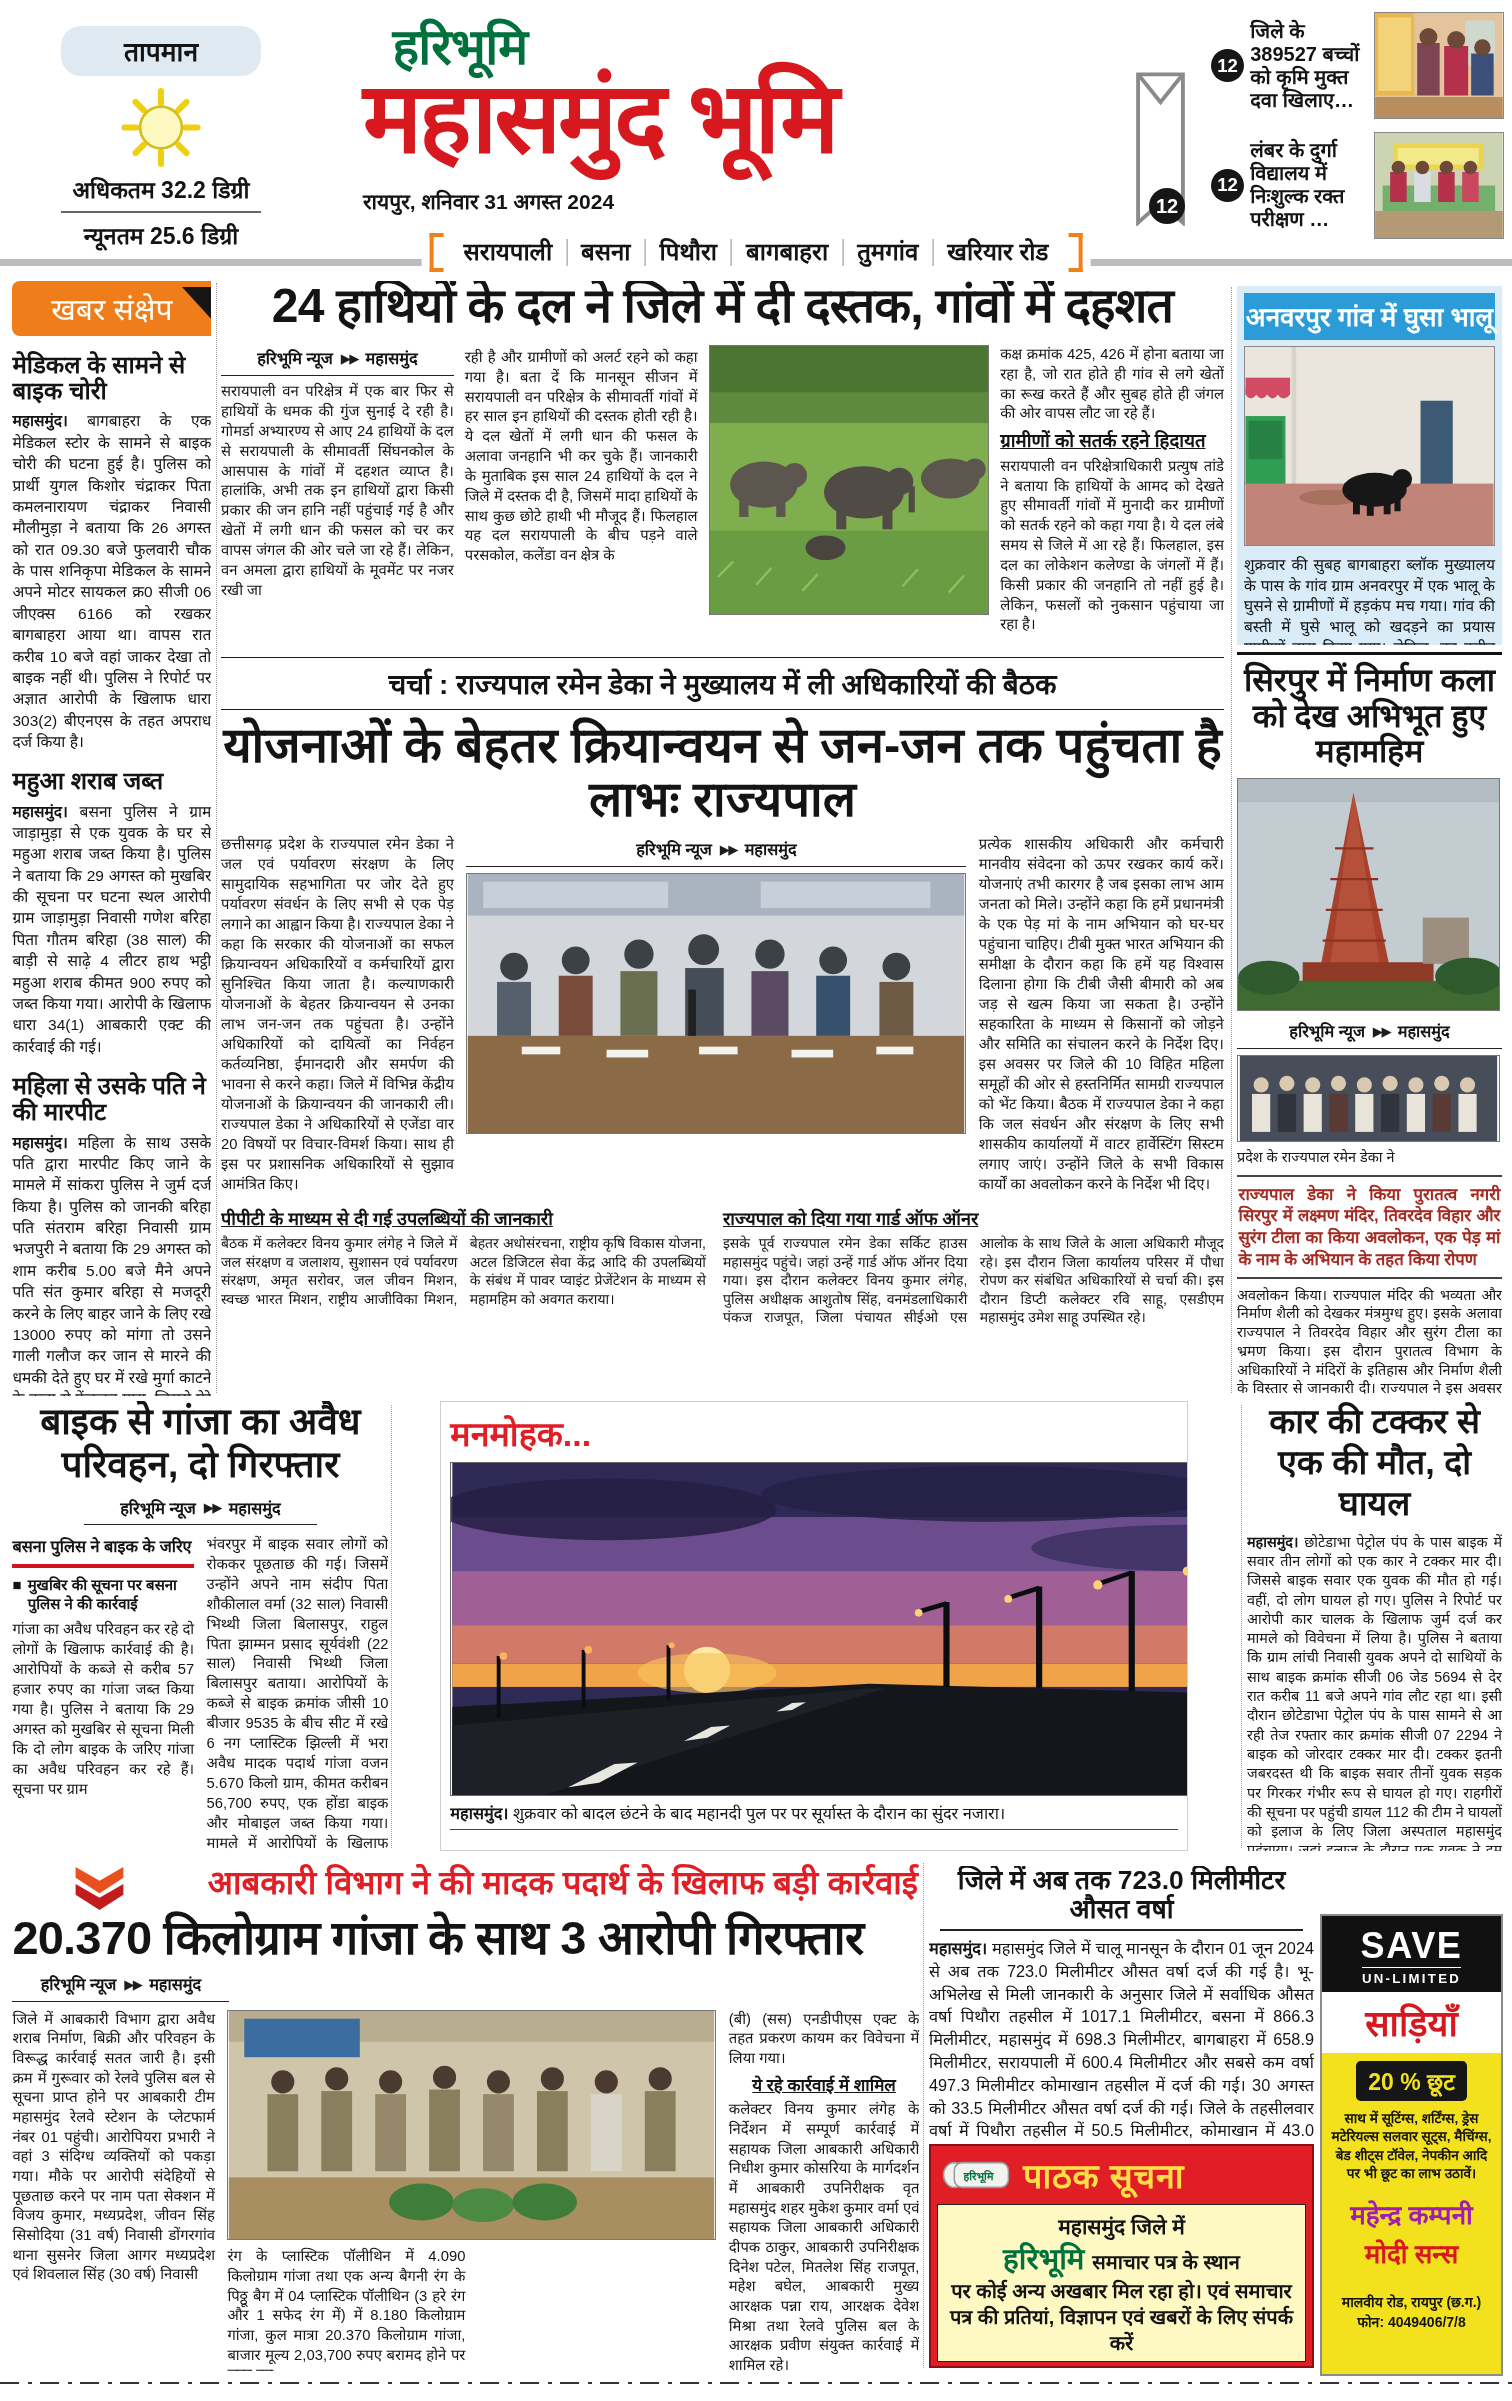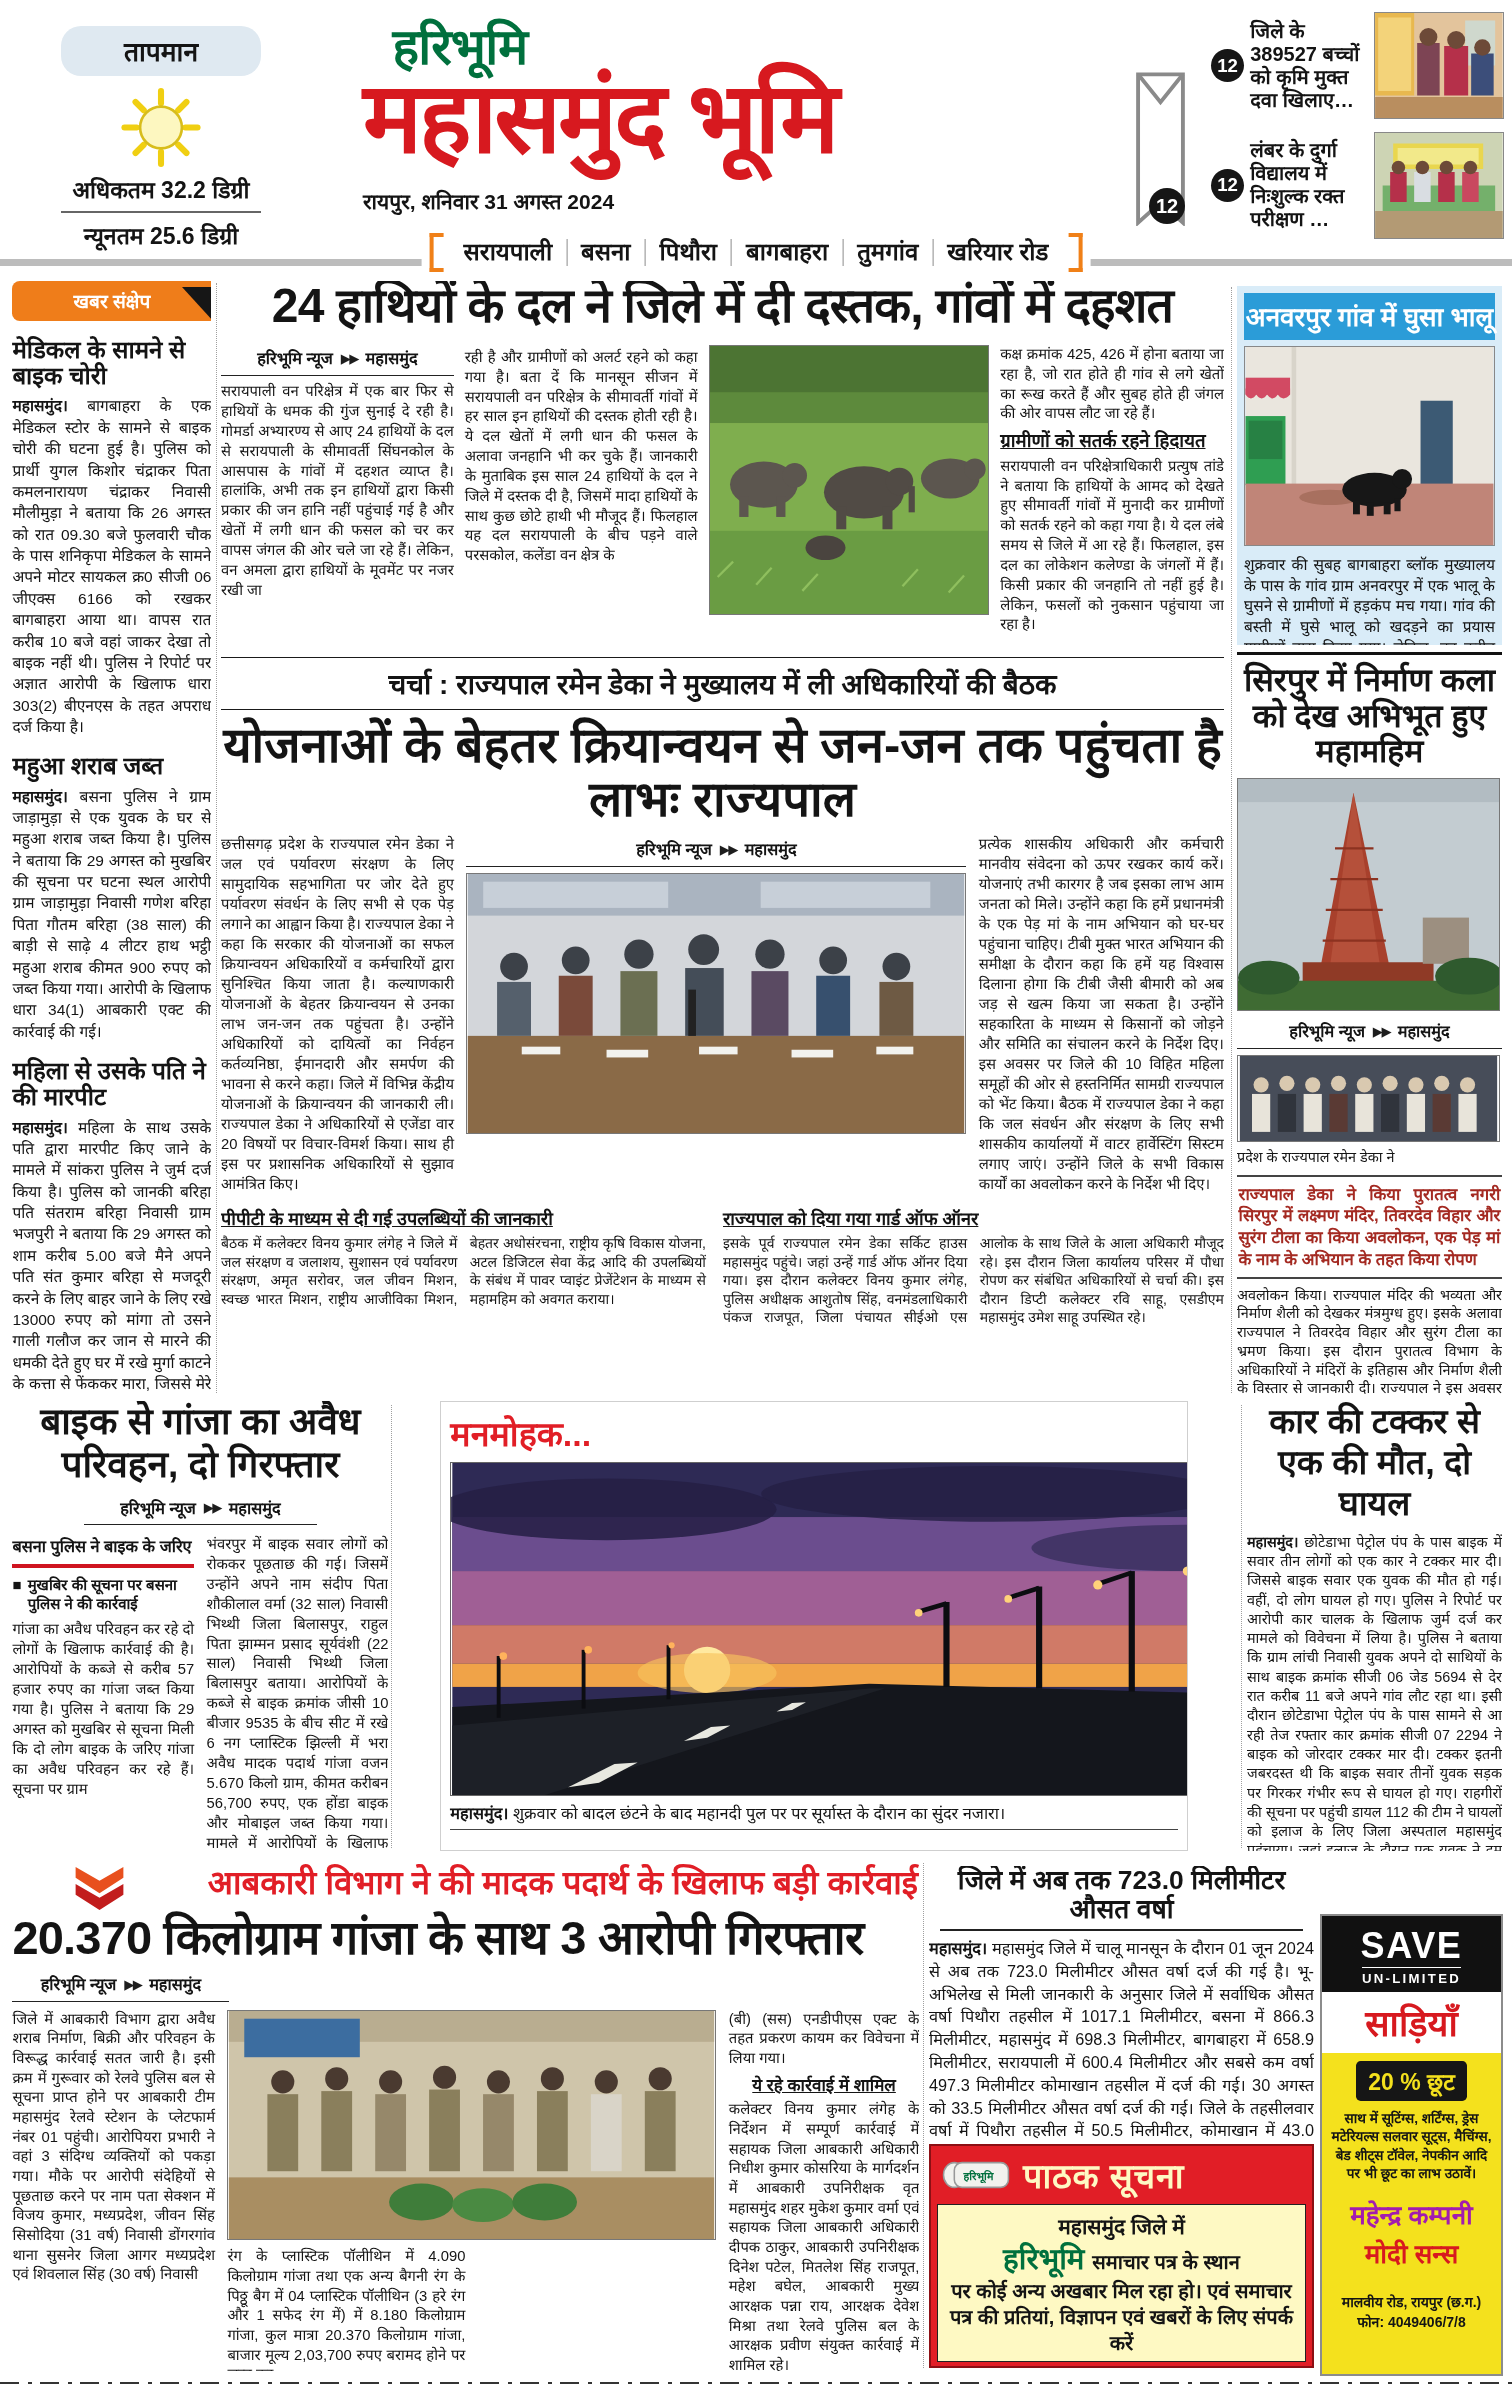--- a/index.html
+++ b/index.html
@@ -44,21 +44,21 @@
            display:flex; align-items:stretch; padding:0 7.8px; }
   .bracket { width:14px; border:4.7px solid #f08018; }
   .bracket.l { border-right:none; }
   .bracket.r { border-left:none; }
   .towns-inner { display:flex; align-items:center; padding:6.2px 6.2px; }
   .town { font-size:24px; font-weight:800; padding:0 14px; border-right:1.6px solid #8c8c8c; line-height:1.1; }
   .town:last-child { border-right:none; }
 
   
   .brief { position:absolute; left:12.4px; top:281px; width:199px; height:1115px; overflow:hidden; }
-  .brief-header { position:relative; background:#ef7d1a; color:#fff; font-size:19px; font-weight:700;
+  .brief-header { position:relative; background:#ef7d1a; color:#fff; font-size:30px; font-weight:400;
                   text-align:center; padding:7px 0; border-radius:7.8px 0 0 7.8px; }
   .brief-fold { position:absolute; right:-1.6px; top:6.2px; width:0; height:0;
                 border-top:34px solid #161616; border-left:31px solid transparent; }
   .brief h3 { font-size:24px; font-weight:800; line-height:1.1; margin:15.5px 0 6.2px; }
   .brief p { font-size:15.5px; line-height:1.38; }
 
   
   .elephant { position:absolute; left:221px; top:281px; width:1003px; height:371px; overflow:hidden; }
   .elephant h1 { font-size:48px; font-weight:800; text-align:center; line-height:1.04; letter-spacing:-0.8px; }
   .e-body { display:flex; gap:11px; margin-top:14px; }
@@ -124,21 +124,21 @@
   
   .rain { position:absolute; left:929px; top:1866px; width:385px; height:273px; overflow:hidden; }
   .rain-title { font-size:26.4px; font-weight:800; text-align:center; line-height:1.1; padding-bottom:4.7px;
                 border-bottom:2.3px solid #222; margin:0 11px 6.2px; }
   .rain p { font-size:16.3px; line-height:1.4; }
 
   
   .pathak { position:absolute; left:929px; top:2144px; width:385px; height:224px; overflow:hidden;
             background:#e11e26; border:2.3px solid #8c0f14; padding:4.7px 6.2px; }
   .pathak-head { display:flex; align-items:center; gap:7.8px; padding:1.6px 3.1px 6.2px; }
-  .pathak-title { color:#fef9c3; font-size:34px; font-weight:800; letter-spacing:0.8px; }
+  .pathak-title { color:#fde047; font-size:34px; font-weight:800; letter-spacing:0.8px; }
   .pathak-inner { background:#fef9c3; border:1.6px solid #222; padding:6.2px 7.8px 4.7px; text-align:center; }
   .pathak-inner .l1 { font-size:21px; font-weight:800; }
   .pathak-brand { color:#00703d; font-size:29.5px; font-weight:800; margin-right:7.8px; }
   .pathak-inner .l2 { font-size:20px; font-weight:800; line-height:1.3; }
 
   
   .saree { position:absolute; left:1320px; top:1914px; width:183px; height:462px; overflow:hidden;
            border:2.3px solid #8c8c8c; background:#fff; }
   .saree-top { background:#111; color:#fff; text-align:center; padding:9.3px 0 6.2px; }
   .saree-save { font-size:36px; font-weight:800; letter-spacing:1.6px; }

